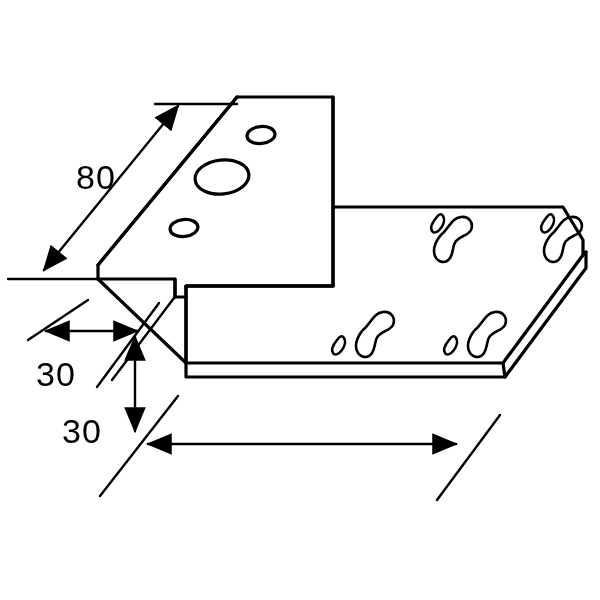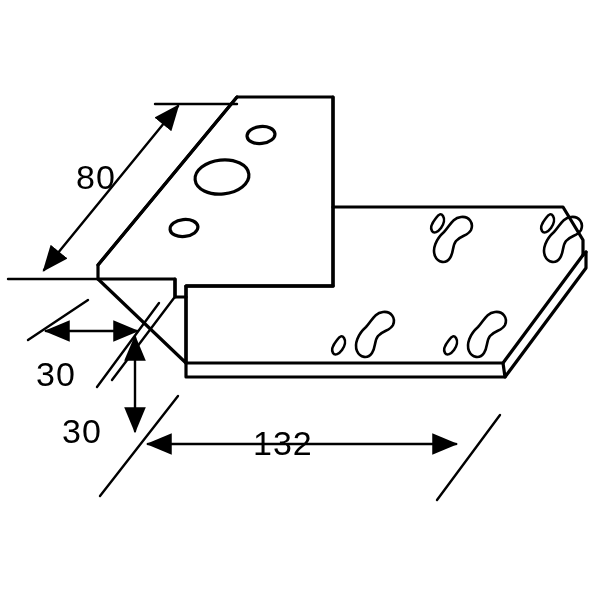--- a/index.html
+++ b/index.html
@@ -119,15 +119,14 @@
 
     </g>
   </svg>
 
   <div class="dim-text" id="dim-80-text">80</div>
 
   <div class="dim-text" id="dim-30a-text">30</div>
 
   <div class="dim-text" id="dim-30b-text">30</div>
 
-  <div class="dim-text" id="dim-132-text">132</div>
 
 </div>
 
 </body></html>

